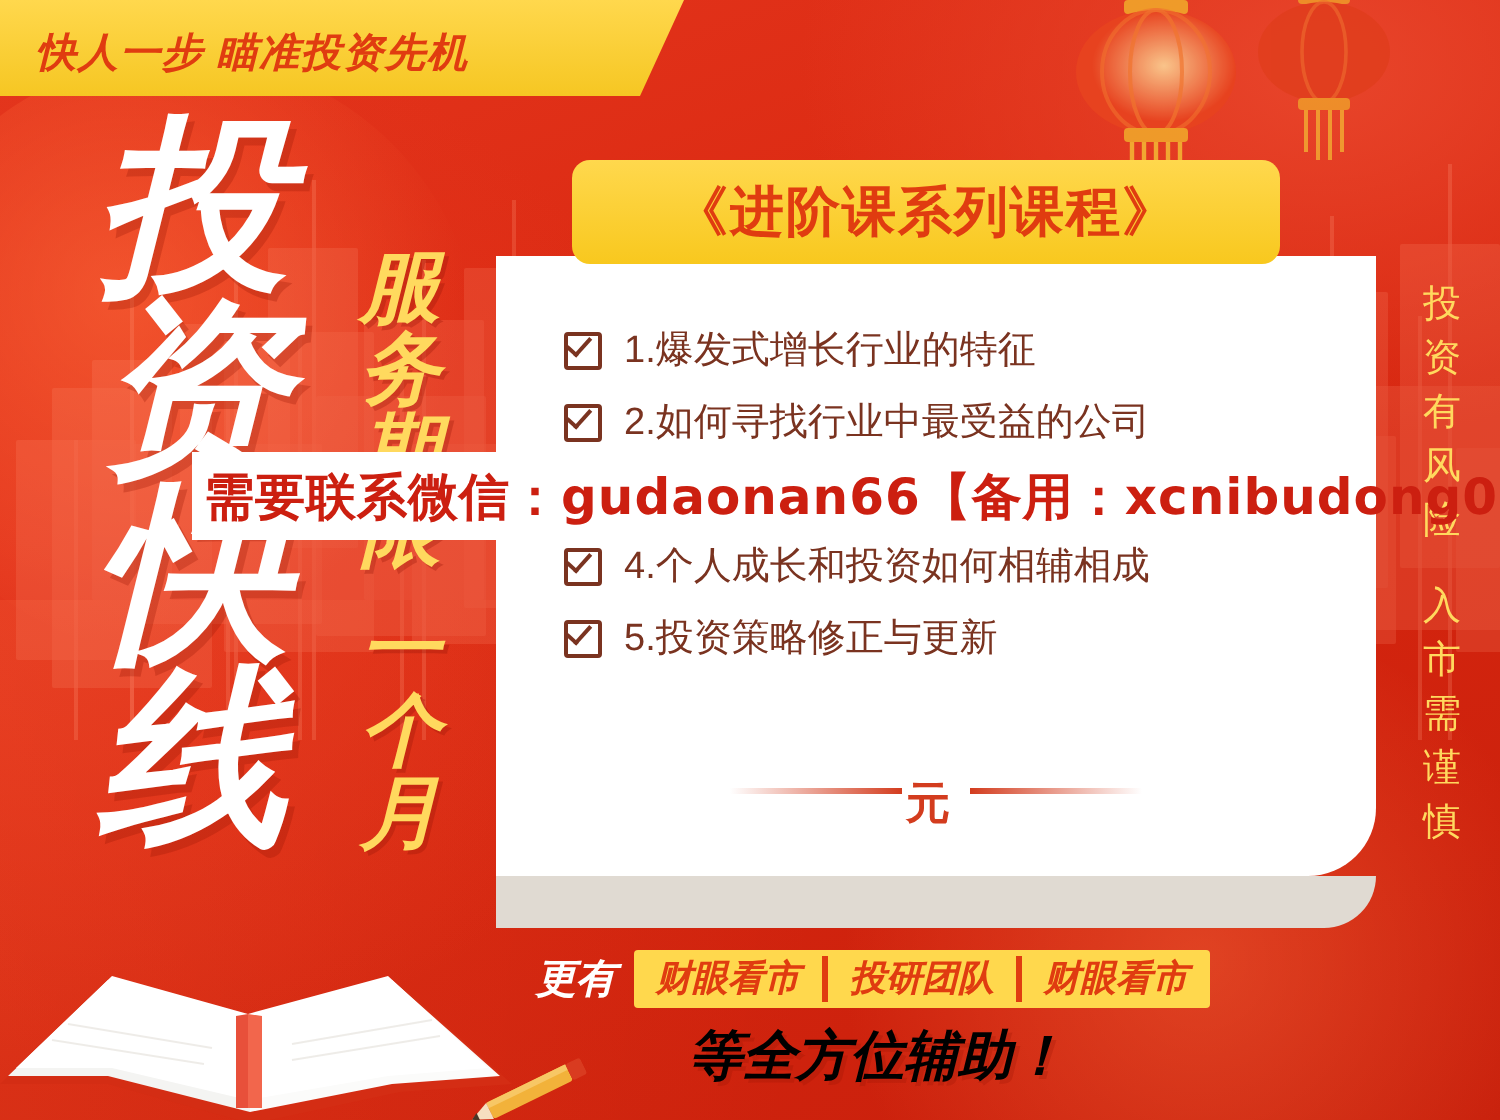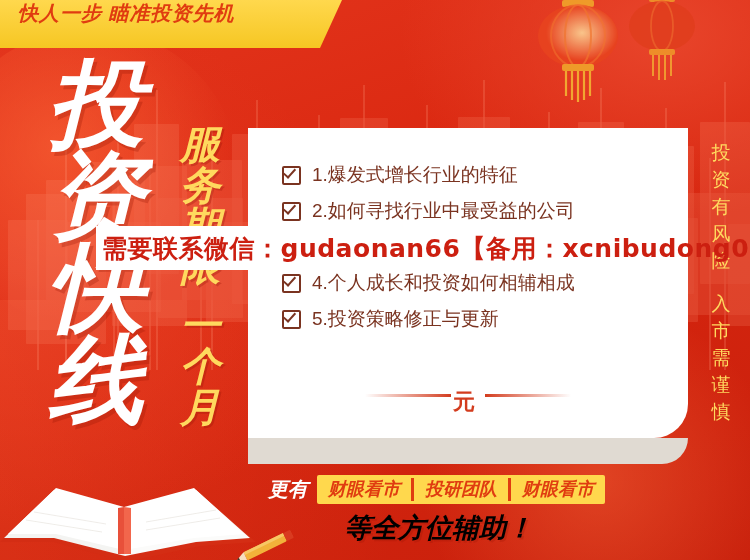--- a/index.html
+++ b/index.html
@@ -71,20 +71,21 @@
   }
 
   
   .top-ribbon {
     position: absolute;
     left: 0; top: 0;
     width: 342px; height: 52px;
     background: linear-gradient(180deg, #ffd84d 0%, #f5c51f 100%);
     clip-path: polygon(0 0, 342px 0, 320px 48px, 0 48px);
     display: flex;
+    align-items: center;
   }
   .top-ribbon-text {
     margin-left: 18px;
     font-size: 20px;
     font-weight: bold;
     font-style: italic;
     letter-spacing: 1px;
     color: #e03c10;
     white-space: nowrap;
   }
@@ -534,20 +535,23 @@
     <div class="subcol-char">服</div>
     <div class="subcol-char">务</div>
     <div class="subcol-char">期</div>
     <div class="subcol-char">限</div>
     <div class="subcol-gap"></div>
     <div class="subcol-char">一</div>
     <div class="subcol-char">个</div>
     <div class="subcol-char">月</div>
   </div>
 
+  <div class="title-plate">
+    <div class="title-plate-text">《进阶课系列课程》</div>
+  </div>
 
   <div class="course-list">
     <div class="course-item">
       <span class="chk"></span>
       <span>1.爆发式增长行业的特征</span>
     </div>
     <div class="course-item">
       <span class="chk"></span>
       <span>2.如何寻找行业中最受益的公司</span>
     </div>

